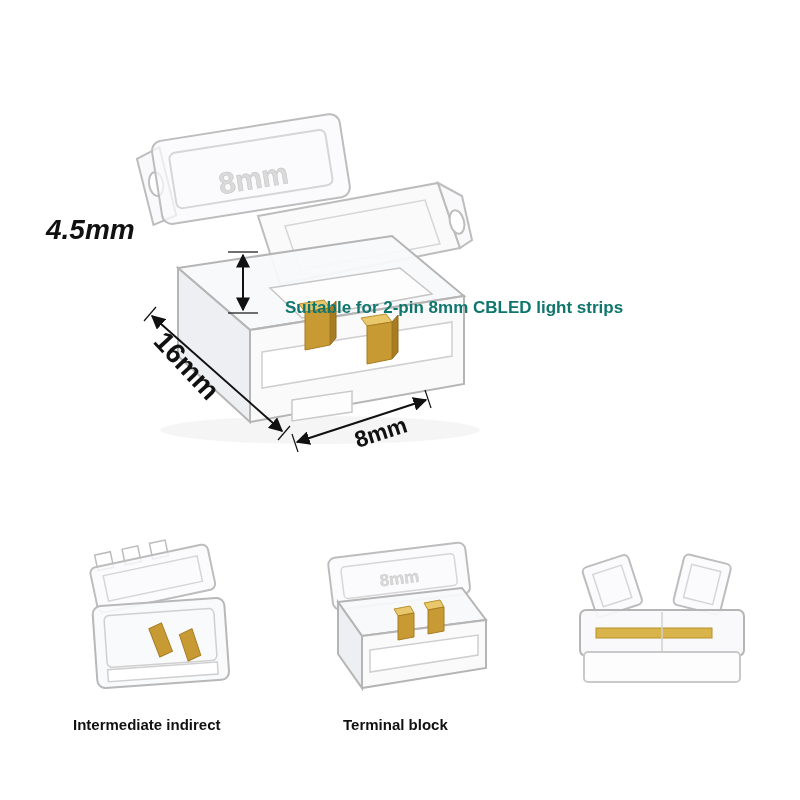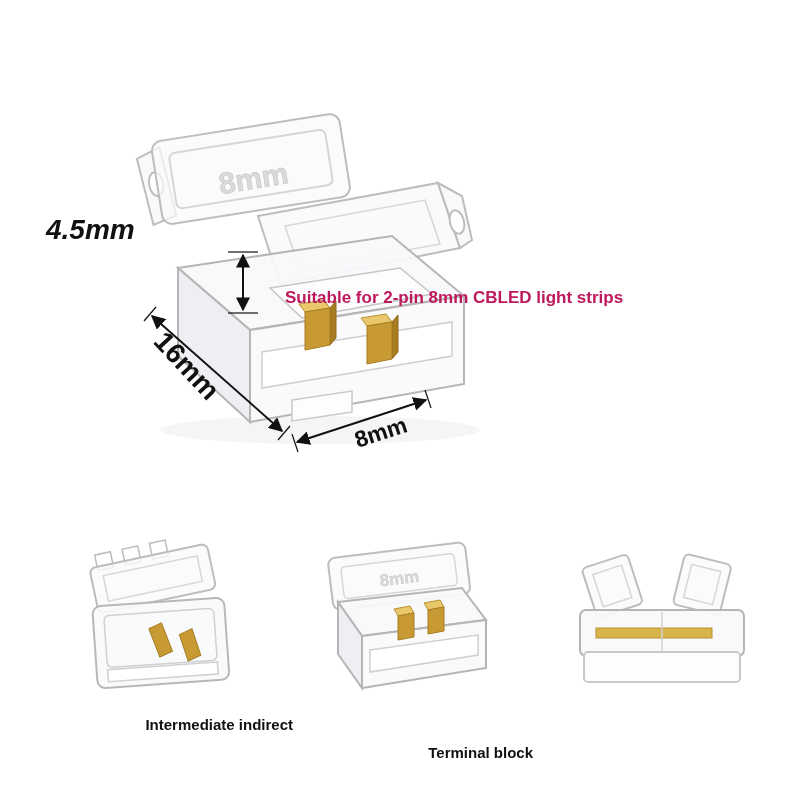--- a/index.html
+++ b/index.html
@@ -3,24 +3,24 @@
 <meta charset="utf-8">
 <style>
   * { margin:0; padding:0; box-sizing:border-box; }
   html,body { width:800px; height:800px; background:#ffffff; font-family:"Liberation Sans", sans-serif; }
   .canvas { position:relative; width:800px; height:800px; background:#ffffff; overflow:hidden; }
   .canvas > svg { position:absolute; left:0; top:0; }
   .dim-label { position:absolute; font-weight:bold; color:#111111; white-space:nowrap; }
   .dim-height { left:46px; top:214px; font-size:28px;font-style:italic; }
   .dim-length { left:146px; top:350px; font-size:28px; transform:rotate(47deg); }
   .dim-width  { left:354px; top:419px; font-size:23px; transform:rotate(-18deg); }
-  .note { position:absolute; left:285px; top:288px; font-size:17px; font-weight:bold; color:#be185d; white-space:nowrap; }
-  .variant-label { position:absolute; top:716px; font-size:15px; font-weight:bold; color:#111111; text-align:right; }
+  .note { position:absolute; left:285px; top:298px; font-size:17px; font-weight:bold; color:#0f766e; white-space:nowrap; }
+  .variant-label { position:absolute; top:716px; font-size:15px; font-weight:bold; color:#111111; text-align:left; }
   .variant-label-1 { left:73px;  width:220px; }
-  .variant-label-2 { left:333px; width:200px;margin-top:28px; }
+  .variant-label-2 { left:343px; width:200px; }
   svg text { font-family:"Liberation Sans", sans-serif; }
 </style>
 </head>
 <body>
 
 <div class="canvas">
 
   <svg width="800" height="800" viewBox="0 0 800 800">
     <defs>
       <marker id="arr" viewBox="0 0 10 10" refX="9" refY="5" markerWidth="7" markerHeight="7" orient="auto-start-reverse">

